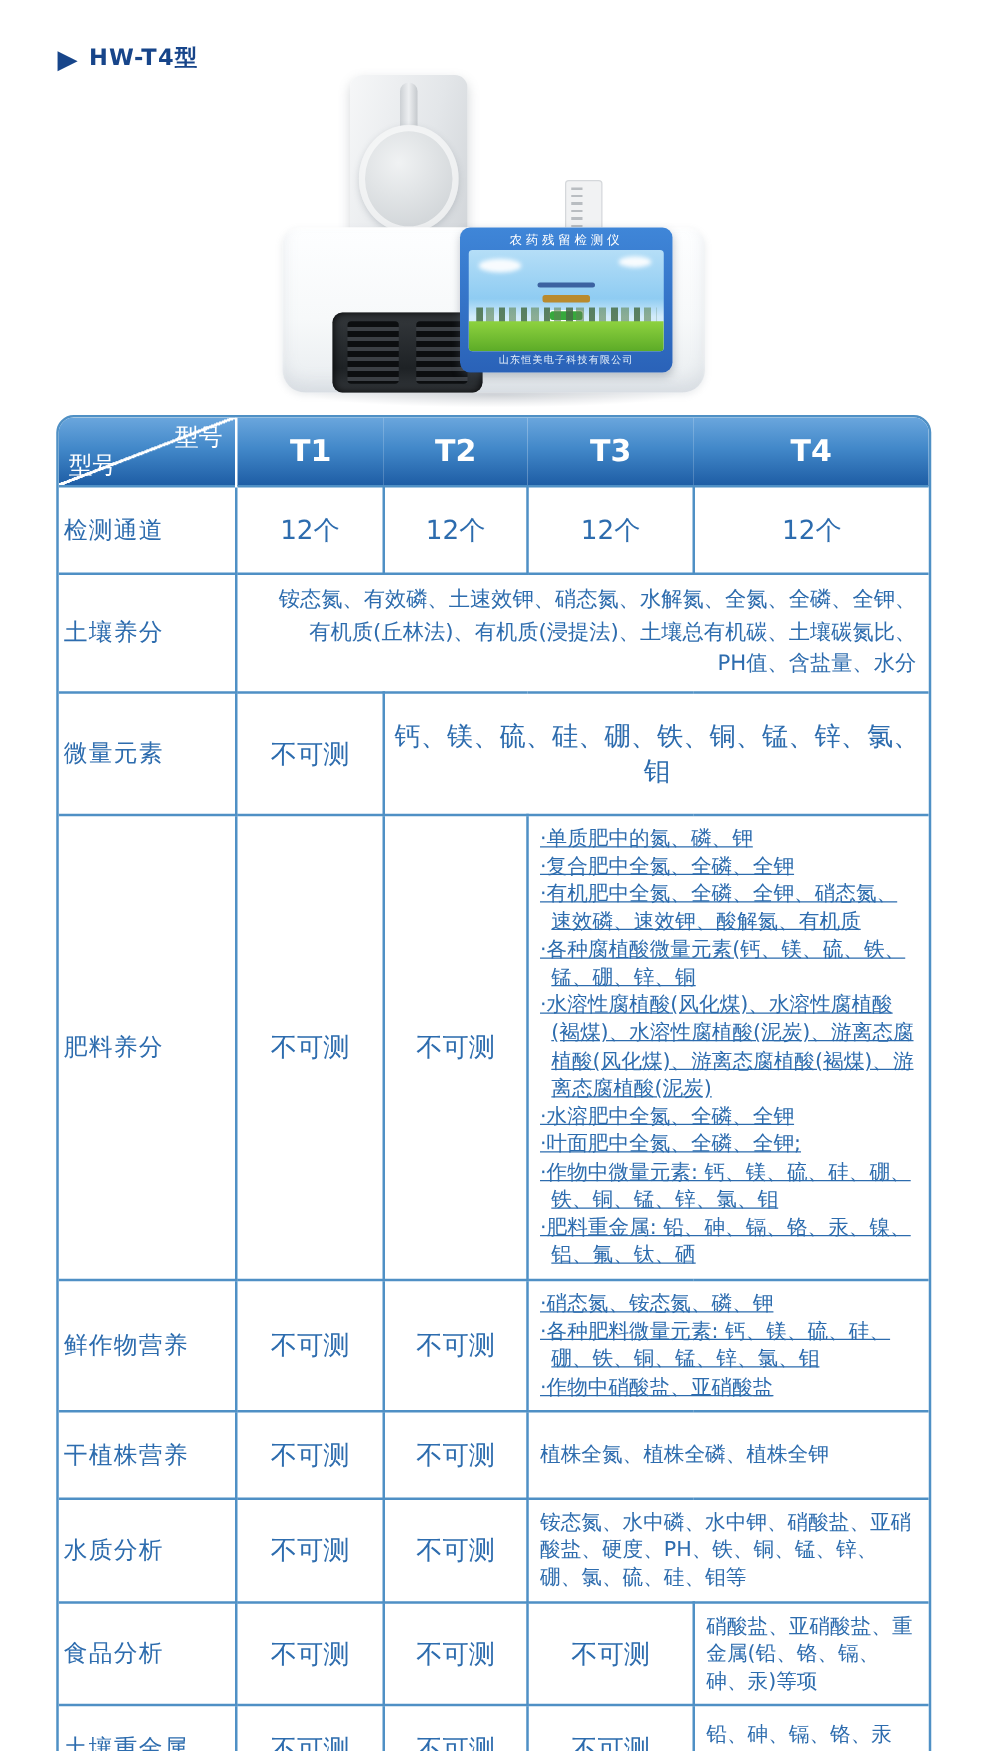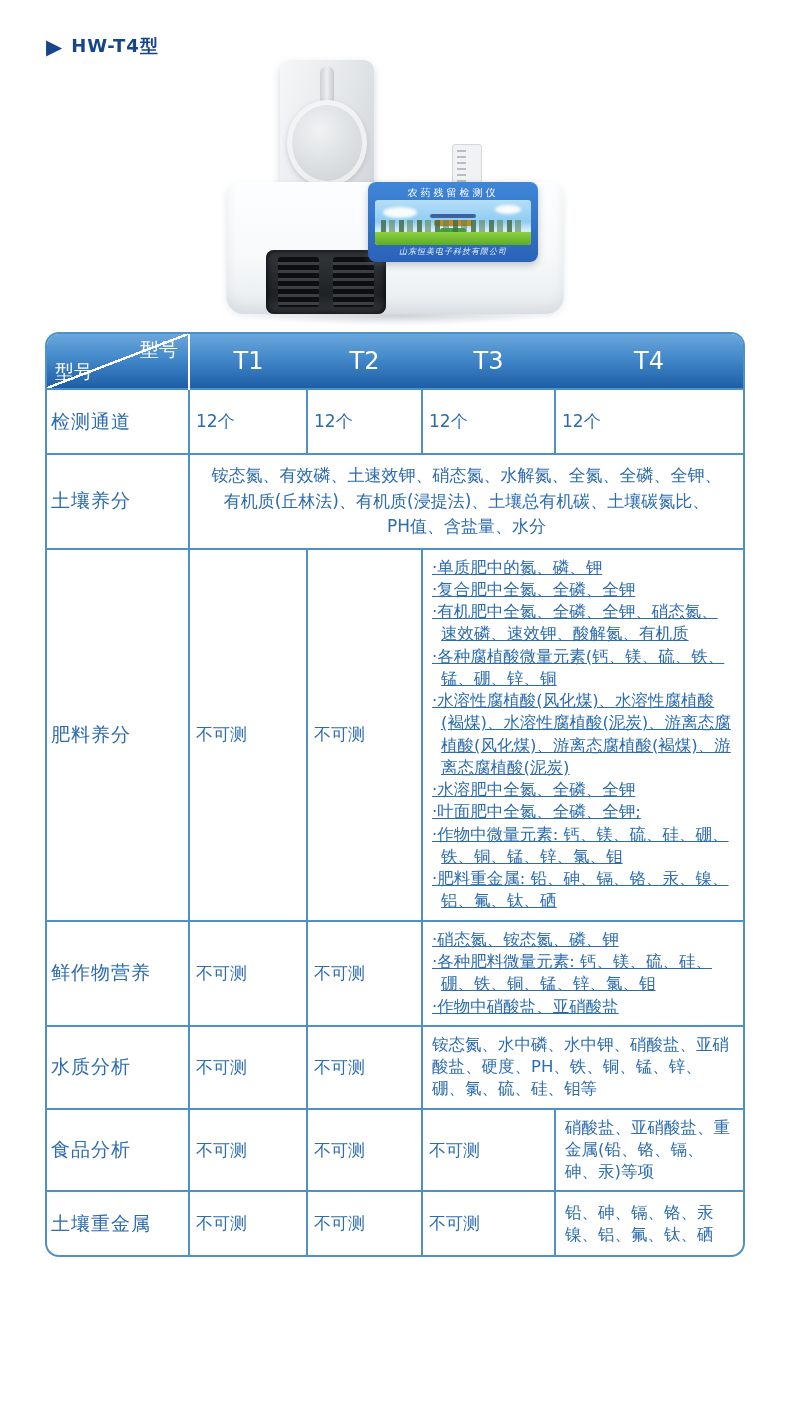--- a/index.html
+++ b/index.html
@@ -32,61 +32,61 @@
     background: repeating-linear-gradient(180deg, #b9bdc1 0 2px, transparent 2px 6px); }
   .d-body { position: absolute; bottom: 12px; left: 6px; width: 338px; height: 132px;
     background: linear-gradient(180deg, #fdfeff 0%, #f7f9fa 55%, #e8ecef 100%);
     border-radius: 14px 14px 18px 18px;
     box-shadow: inset 0 -8px 12px rgba(160,170,180,.22), inset 0 2px 3px #ffffff, 0 2px 6px rgba(140,150,160,.18); }
   .d-wells { position: absolute; left: 46px; top: 192px; width: 120px; height: 64px;
     background: linear-gradient(180deg, #34383c, #1e2225 70%, #33373b);
     border-radius: 8px; box-shadow: inset 0 0 7px #000; padding: 7px 12px; display: flex; gap: 14px; }
   .well-col { flex: 1; border-radius: 3px;
     background: repeating-linear-gradient(180deg, #0c0e10 0 5px, #3c4045 5px 8px); }
-  .d-screen { position: absolute; right: 32px; top: 124px; width: 170px; height: 80px;
+  .d-screen { position: absolute; right: 32px; top: 124px; width: 170px; height: 116px;
     background: linear-gradient(180deg, #3f86d8, #2a62b8); border-radius: 8px;
     padding: 4px 7px; display: flex; flex-direction: column;
     box-shadow: 0 3px 7px rgba(90,100,115,.35); }
   .scr-title { color: #fff; font-size: 10px; text-align: center; letter-spacing: 3px; line-height: 14px; white-space: nowrap; overflow: hidden; }
   .scene { position: relative; flex: 1; border-radius: 3px; overflow: hidden;
     background: linear-gradient(180deg, #b5def7 0%, #8fccf2 48%, #d2ebfa 66%); }
   .grass { position: absolute; left: 0; right: 0; bottom: 0; height: 30%;
     background: linear-gradient(180deg, #8ed23f, #5cab27); }
   .city { position: absolute; left: 4%; right: 4%; bottom: 27%; height: 13px;
     background: repeating-linear-gradient(90deg, rgba(70,110,70,.85) 0 5px, rgba(70,110,70,0) 5px 8px, rgba(92,132,82,.6) 8px 14px, rgba(70,110,70,0) 14px 18px); }
   .cloud { position: absolute; background: #fff; border-radius: 50%; opacity: .92; filter: blur(1.5px); }
   .cloud.c1 { width: 34px; height: 11px; left: 8px; top: 7px; }
   .cloud.c2 { width: 26px; height: 9px; right: 10px; top: 5px; }
   .chipline { position: absolute; left: 50%; top: 32%; transform: translateX(-50%); width: 46px; height: 4px; background: rgba(36,70,140,.8); border-radius: 2px; }
   .chipbox  { position: absolute; left: 50%; top: 45%; transform: translateX(-50%); width: 38px; height: 6px; background: #b98a2e; border-radius: 2px; }
   .chipbtn  { position: absolute; left: 50%; top: 59%; transform: translateX(-50%); width: 28px; height: 9px; background: #37a93c; border: 1px solid #fff; border-radius: 3px; }
-  .scr-footer { color: #e9f2fb; font-size: 8px; text-align: center; letter-spacing: 1px; line-height: 13px; white-space: nowrap; overflow: hidden; font-style: italic; }
+  .scr-footer { color: #e9f2fb; font-size: 8px; text-align: center; letter-spacing: 1px; line-height: 13px; white-space: nowrap; overflow: hidden; }
 
   
   .table-wrap { margin: 6px 45px 0; border: 2px solid #4f90c5; border-radius: 14px; overflow: hidden; }
   table { width: 100%; border-collapse: collapse; table-layout: fixed; color: #2d6cae; }
   th, td { border: 2px solid #4f90c5; }
   thead th { border: none; }
   td:first-child { border-left: none; }
   td:last-child { border-right: none; }
   tr:last-child td { border-bottom: none; }
 
   thead tr { height: 55px;
     background: linear-gradient(180deg, #6aa6dd 0%, #4288c9 45%, #1d5ca4 100%); }
-  thead th { color: #ffffff; font-size: 24px; font-weight: normal; text-align: center; }
+  thead th { color: #ffffff; font-size: 24px; font-weight: bold; text-align: center; }
   th.corner { position: relative; font-weight: normal;
     border-right: 2px solid #ffffff;
     background-image: linear-gradient(to bottom right, transparent calc(50% - 1.2px), #ffffff calc(50% - 1.2px), #ffffff calc(50% + 1.2px), transparent calc(50% + 1.2px)); }
   th.corner .c-top { position: absolute; top: 3px; right: 10px; font-size: 19px; }
   th.corner .c-bot { position: absolute; bottom: 3px; left: 8px; font-size: 19px; }
 
   td.rlabel { text-align: left; font-size: 19px; padding: 11px 4px; letter-spacing: 1px; }
-  td.c { font-size: 17px; padding: 20px 6px; }
+  td.c { text-align: center; font-size: 21px; padding: 20px 6px; }
   td.c-left { text-align: left; font-size: 16.5px; line-height: 1.35; padding: 7px 9px; }
-  td.c-center-ml { text-align: center; font-size: 17px; line-height: 1.5; padding: 8px 10px; }
+  td.c-center-ml { text-align: right; font-size: 17px; line-height: 1.5; padding: 8px 10px; }
   .pre { white-space: pre-line; }
   .tlines .tline { text-indent: -0.55em; padding-left: 0.55em; text-decoration: underline; }
 </style>
 </head>
 <body>
 
 <div class="page">
 
   <div class="title">
     <span class="arrow">▶</span>
@@ -148,20 +148,25 @@
           <td class="c">12个</td>
           <td class="c">12个</td>
         </tr>
         <tr>
           <td class="rlabel">土壤养分</td>
           <td class="c-center-ml pre" colspan="4">铵态氮、有效磷、土速效钾、硝态氮、水解氮、全氮、全磷、全钾、
 有机质(丘林法)、有机质(浸提法)、土壤总有机碳、土壤碳氮比、
 PH值、含盐量、水分</td>
         </tr>
         <tr>
+          <td class="rlabel">微量元素</td>
+          <td class="c">不可测</td>
+          <td class="c" colspan="3">钙、镁、硫、硅、硼、铁、铜、锰、锌、氯、钼</td>
+        </tr>
+        <tr>
           <td class="rlabel">肥料养分</td>
           <td class="c">不可测</td>
           <td class="c">不可测</td>
           <td class="c-left tlines" colspan="2">
               <div class="tline">·单质肥中的氮、磷、钾</div>
               <div class="tline">·复合肥中全氮、全磷、全钾</div>
               <div class="tline">·有机肥中全氮、全磷、全钾、硝态氮、速效磷、速效钾、酸解氮、有机质</div>
               <div class="tline">·各种腐植酸微量元素(钙、镁、硫、铁、锰、硼、锌、铜</div>
               <div class="tline">·水溶性腐植酸(风化煤)、水溶性腐植酸(褐煤)、水溶性腐植酸(泥炭)、游离态腐植酸(风化煤)、游离态腐植酸(褐煤)、游离态腐植酸(泥炭)</div>
               <div class="tline">·水溶肥中全氮、全磷、全钾</div>
@@ -174,20 +179,26 @@
           <td class="rlabel">鲜作物营养</td>
           <td class="c">不可测</td>
           <td class="c">不可测</td>
           <td class="c-left tlines" colspan="2">
               <div class="tline">·硝态氮、铵态氮、磷、钾</div>
               <div class="tline">·各种肥料微量元素: 钙、镁、硫、硅、硼、铁、铜、锰、锌、氯、钼</div>
               <div class="tline">·作物中硝酸盐、亚硝酸盐</div>
             </td>
         </tr>
         <tr>
+          <td class="rlabel">干植株营养</td>
+          <td class="c">不可测</td>
+          <td class="c">不可测</td>
+          <td class="c-left" colspan="2">植株全氮、植株全磷、植株全钾</td>
+        </tr>
+        <tr>
           <td class="rlabel">水质分析</td>
           <td class="c">不可测</td>
           <td class="c">不可测</td>
           <td class="c-left" colspan="2">铵态氮、水中磷、水中钾、硝酸盐、亚硝酸盐、硬度、PH、铁、铜、锰、锌、硼、氯、硫、硅、钼等</td>
         </tr>
         <tr>
           <td class="rlabel">食品分析</td>
           <td class="c">不可测</td>
           <td class="c">不可测</td>
           <td class="c">不可测</td>

